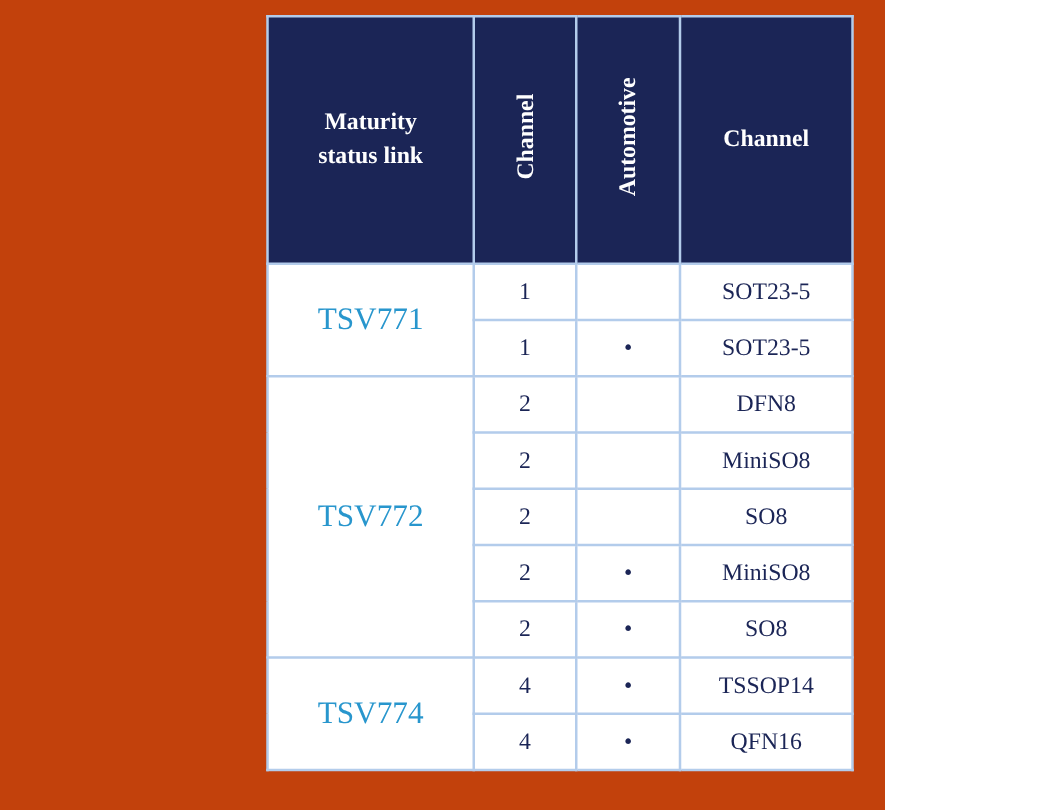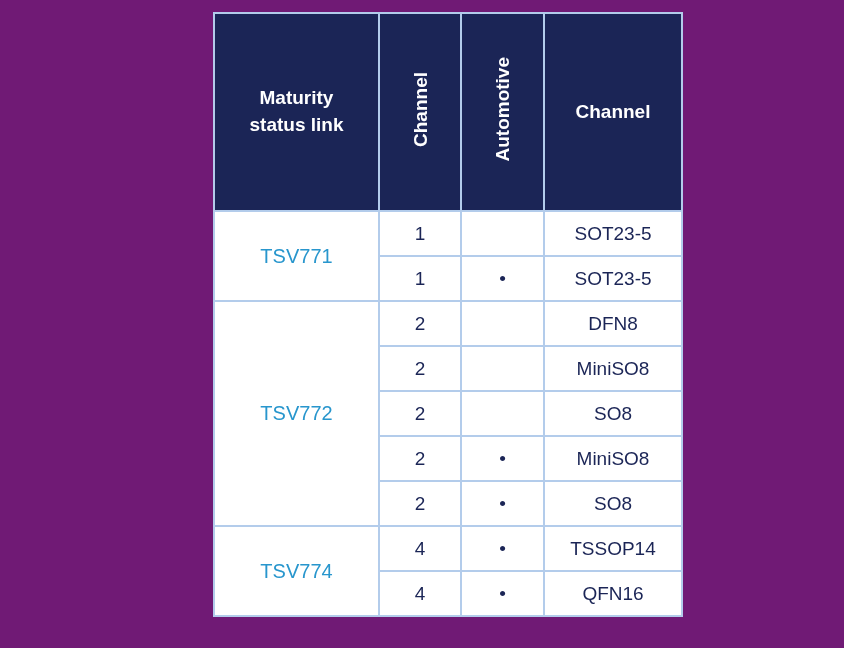--- a/index.html
+++ b/index.html
@@ -3,24 +3,25 @@
 <meta charset="utf-8">
 <style>
   html, body {
     margin: 0;
     padding: 0;
     background: #ffffff;
     font-family: "Liberation Sans", "DejaVu Sans", sans-serif;
   }
   .canvas {
     position: relative;
-    width: 844px;
+    width: 708px;
     height: 648px;
-    background: #701a75;
+    background: #c2410c;
     overflow: hidden;
+    font-family: Liberation Serif, serif;
   }
   table.parts {
     position: absolute;
     left: 213px;
     top: 12px;
     border-collapse: collapse;
     table-layout: fixed;
     width: 468px;
   }
   table.parts th, table.parts td {
@@ -50,21 +51,21 @@
   }
   table.parts tbody td {
     height: 43px;
     font-size: 19px;
     color: #1b2556;
     background: #ffffff;
   }
   td.part-cell a {
     color: #2896cd;
     text-decoration: none;
-    font-size: 20px;
+    font-size: 25px;
     cursor: pointer;
   }
   td.auto-cell {
     font-size: 19px;
     color: #1b2556;
   }
 </style>
 </head>
 <body>
 

